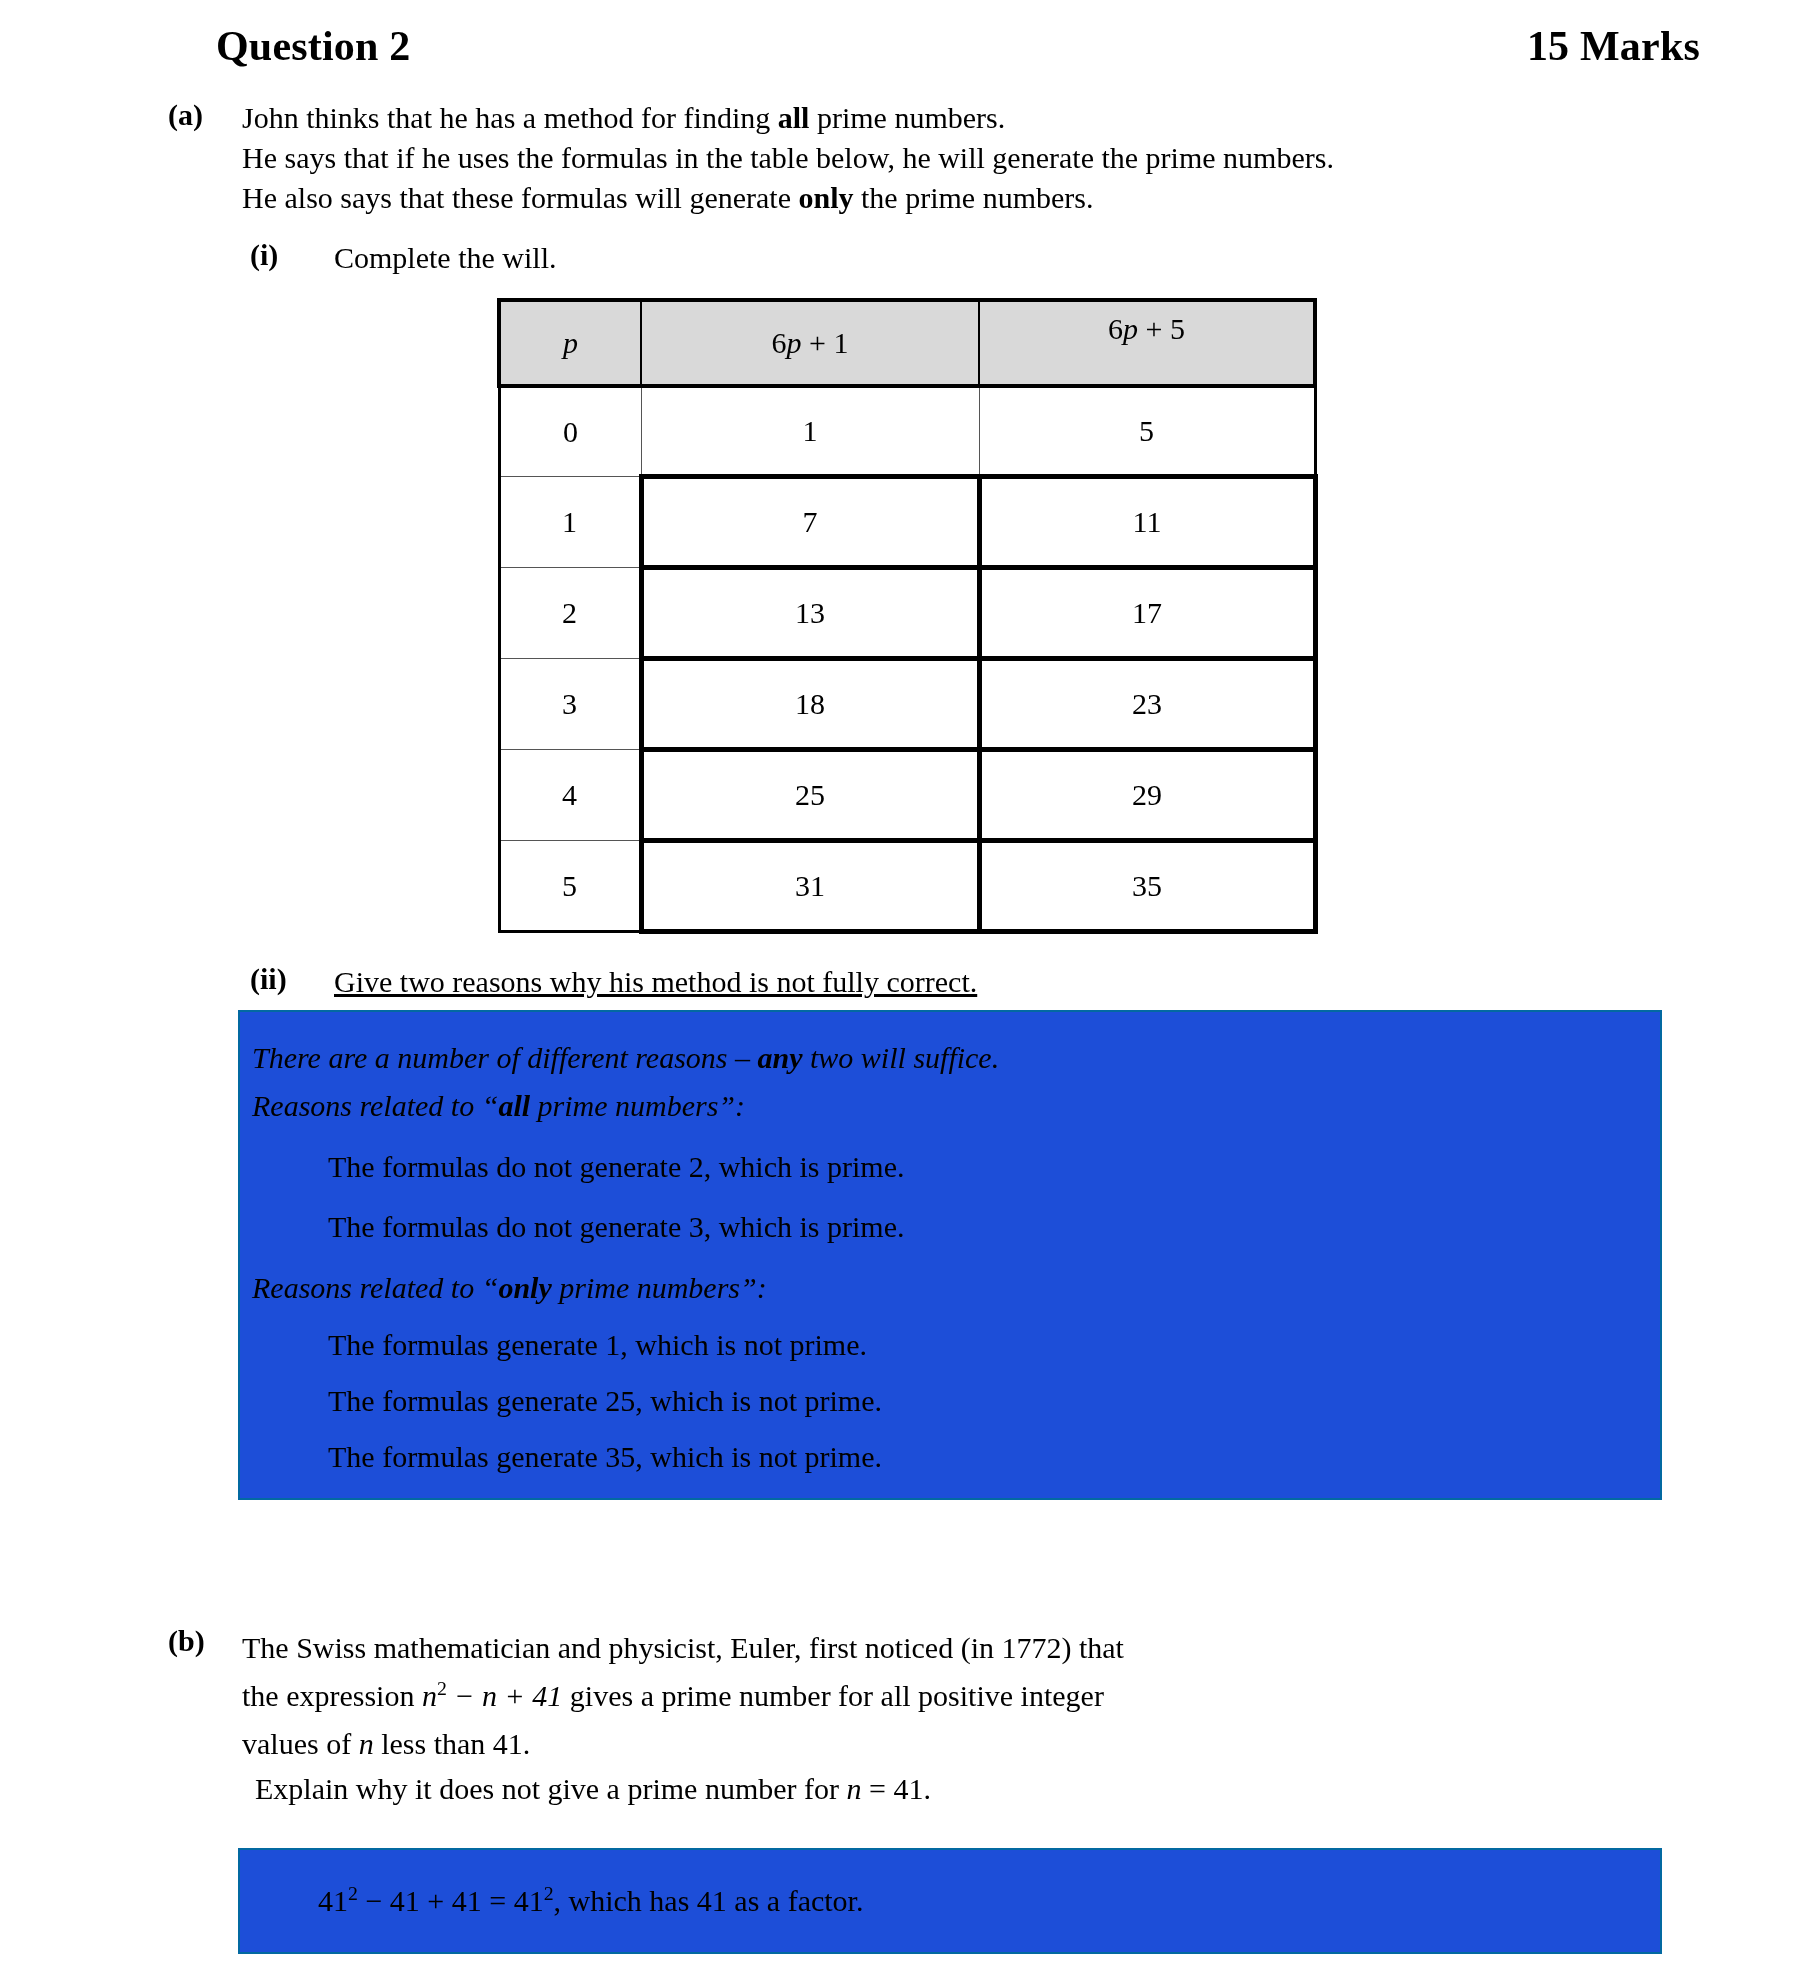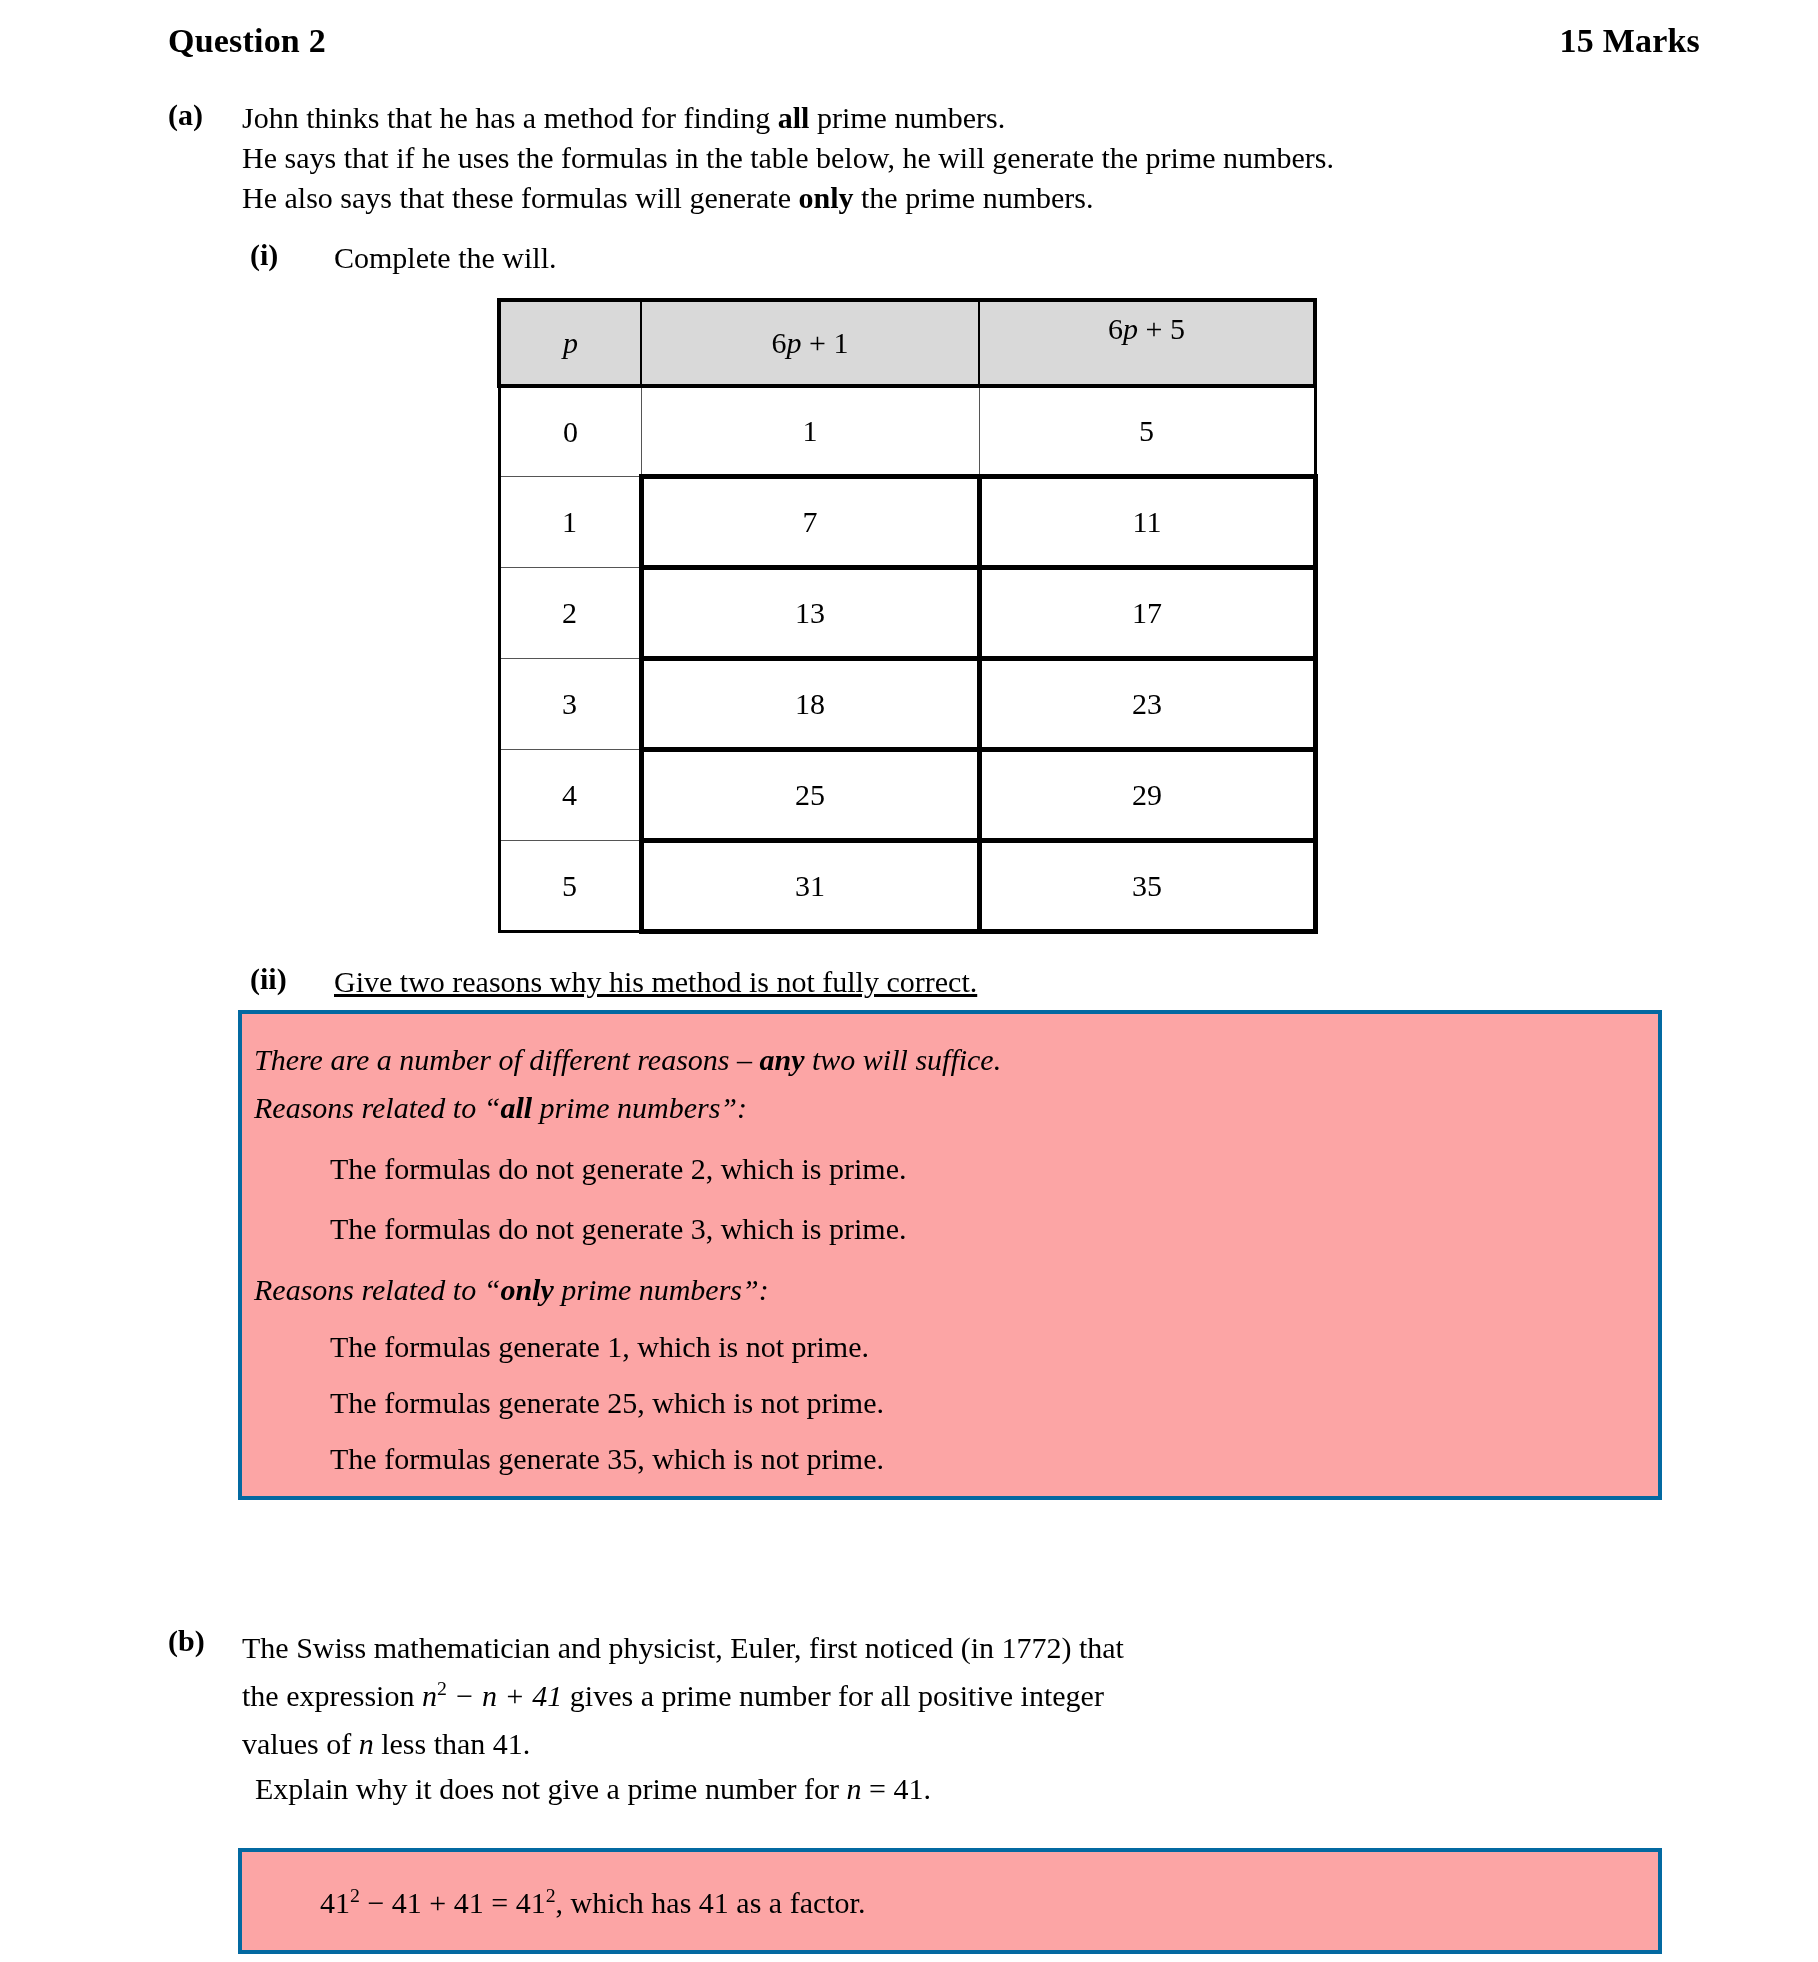--- a/index.html
+++ b/index.html
@@ -26,23 +26,24 @@
   .hdr {
     position: absolute;
     top: 22px;
     left: 168px;
     right: 118px;
     display: flex;
     justify-content: space-between;
     align-items: baseline;
   }
   .hdr-title, .hdr-marks {
-    font-size: 34px;
+    font-size: 42px;
     font-weight: bold;
     letter-spacing: 0.2px;
+    margin-left: 48px;
   }
 
   
   .blk {
     position: absolute;
     display: flex;
   }
   .lbl {
     font-weight: bold;
     font-size: 30px;
@@ -147,22 +148,22 @@
   
   td.ans {
     height: 86px;
     border: 5px solid #000;
     background: #ffffff;
   }
 
   
   .answer-box {
     position: absolute;
-    border: 4px solid #0369a1;
-    background: #fca5a5;
+    border: 2px solid #0369a1;
+    background: #1d4ed8;
     box-sizing: border-box;
   }
   #answer-box-ii {
     top: 1010px;
     left: 238px;
     width: 1424px;
     height: 490px;
     padding: 22px 0 0 12px;
   }
   #answer-box-b {

